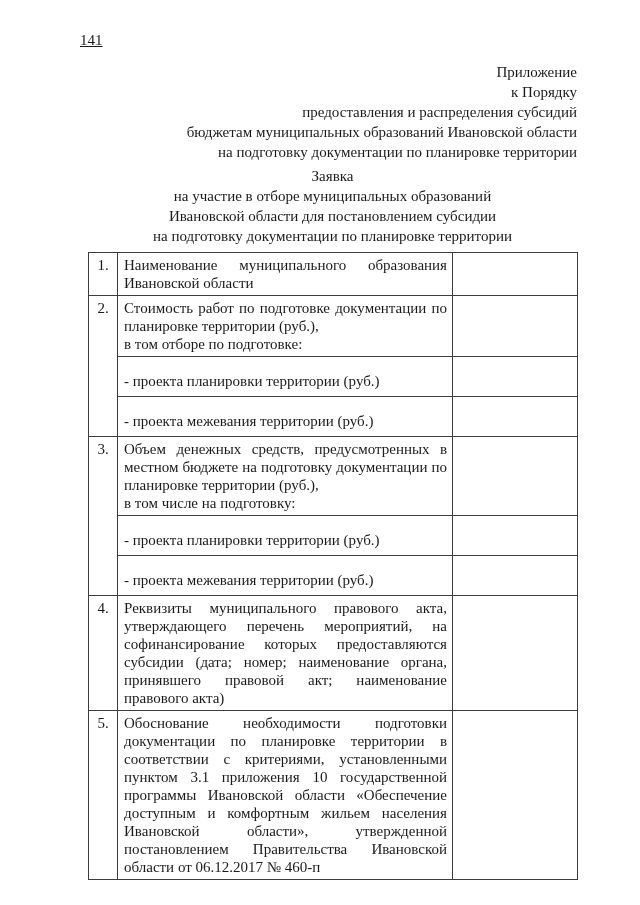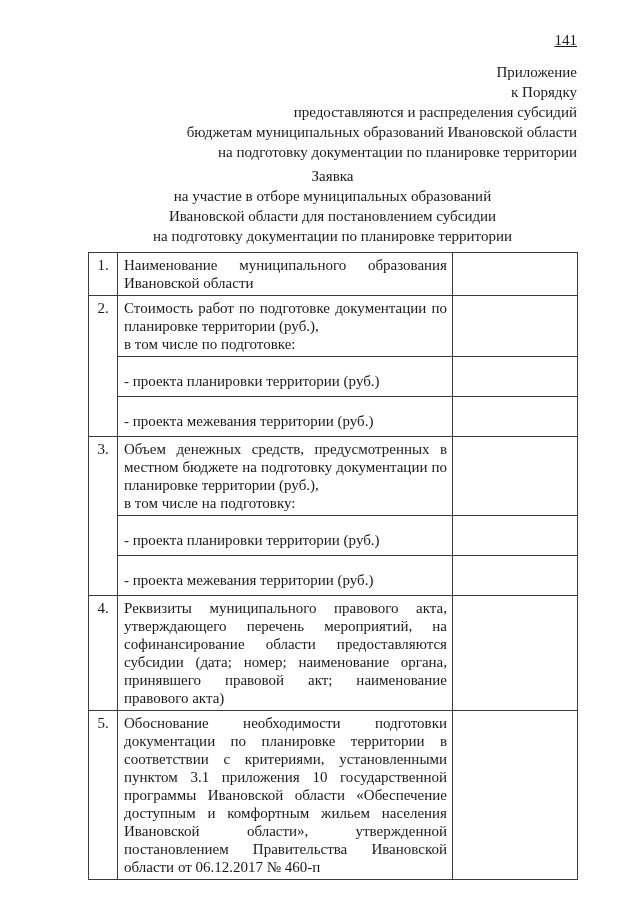--- a/index.html
+++ b/index.html
@@ -9,22 +9,22 @@
     width: 640px;
     height: 905px;
     background: #ffffff;
     color: #1a1a1a;
     font-family: "Liberation Serif", "DejaVu Serif", serif;
     font-size: 15px;
     overflow: hidden;
   }
   .page-number {
     position: absolute;
-    top: 31px; left: 88px; width: 489px;
-    text-align: right;
+    top: 31px; left: 80px; width: 489px;
+    text-align: left;
     line-height: 18px;
     text-decoration: underline;
   }
   .appendix {
     position: absolute;
     top: 62px; left: 88px; width: 489px;
     text-align: right;
     white-space: pre-line;
     line-height: 20px;
   }
@@ -65,21 +65,21 @@
 </style>
 </head>
 <body>
 
 <div class="page">
 
   <div class="page-number">141</div>
 
   <div class="appendix">Приложение
 к Порядку
-предоставляются и распределения субсидий
+предоставления и распределения субсидий
 бюджетам муниципальных образований Ивановской области
 на подготовку документации по планировке территории</div>
 
   <div class="doc-title">Заявка
 на участие в отборе муниципальных образований
 Ивановской области для постановлением субсидии
 на подготовку документации по планировке территории</div>
 
   <table class="form-table">
     <colgroup>
@@ -91,21 +91,21 @@
 
       <tr>
         <td class="num">1.</td>
         <td class="txt">Наименование муниципального образования Ивановской области</td>
         <td class="val"></td>
       </tr>
 
       <tr>
         <td class="num" rowspan="3">2.</td>
         <td class="txt">Стоимость работ по подготовке документации по планировке территории (руб.),
-в том числе по подготовке:</td>
+в том отборе по подготовке:</td>
         <td class="val"></td>
       </tr>
       <tr class="sub">
         <td class="txt">- проекта планировки территории (руб.)</td>
         <td class="val"></td>
       </tr>
       <tr class="sub">
         <td class="txt">- проекта межевания территории (руб.)</td>
         <td class="val"></td>
       </tr>
@@ -120,21 +120,21 @@
         <td class="txt">- проекта планировки территории (руб.)</td>
         <td class="val"></td>
       </tr>
       <tr class="sub">
         <td class="txt">- проекта межевания территории (руб.)</td>
         <td class="val"></td>
       </tr>
 
       <tr>
         <td class="num">4.</td>
-        <td class="txt">Реквизиты муниципального правового акта, утверждающего перечень мероприятий, на софинансирование области предоставляются субсидии (дата; номер; наименование органа, принявшего правовой акт; наименование правового акта)</td>
+        <td class="txt">Реквизиты муниципального правового акта, утверждающего перечень мероприятий, на софинансирование которых предоставляются субсидии (дата; номер; наименование органа, принявшего правовой акт; наименование правового акта)</td>
         <td class="val"></td>
       </tr>
 
       <tr>
         <td class="num">5.</td>
         <td class="txt">Обоснование необходимости подготовки документации по планировке территории в соответствии с критериями, установленными пунктом 3.1 приложения 10 государственной программы Ивановской области «Обеспечение доступным и комфортным жильем населения Ивановской области», утвержденной постановлением Правительства Ивановской области от 06.12.2017 № 460-п</td>
         <td class="val"></td>
       </tr>
 
     </tbody>

